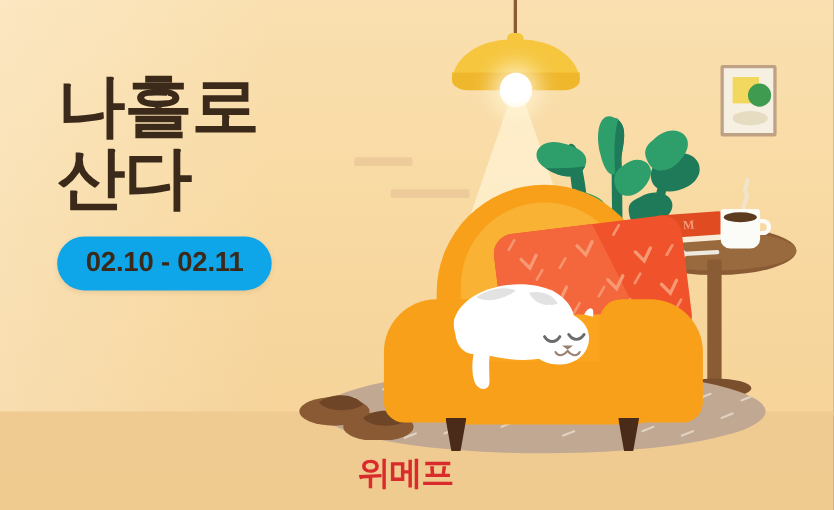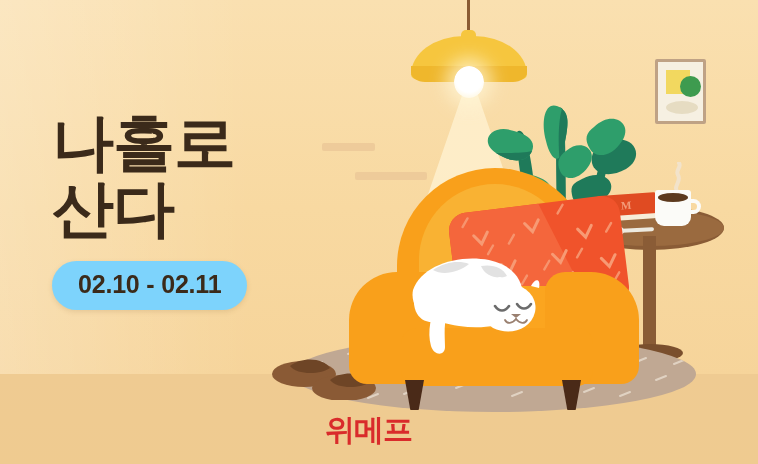--- a/index.html
+++ b/index.html
@@ -193,30 +193,30 @@
   
   .cat{ position:absolute; left:397px; top:250px; width:150px; height:110px; }
 
   
   .slippers{ position:absolute; left:272px; top:348px; width:110px; height:52px; }
 
   
   .copy{ position:absolute; left:52px; top:64px; width:280px; }
   .headline{
     font-size:62px; font-weight:700; color:#3B2A1A;
-    line-height:1.06; letter-spacing:-1px;margin-top:46px;
+    line-height:1.06; letter-spacing:-1px;
   }
   .subline{
     margin-top:22px;
     font-size:24px; font-weight:700; color:#4B3722;
     line-height:1.42; letter-spacing:-.5px;
   }
   .date-pill{
     margin-top:20px; display:inline-block;
-    background:#7dd3fc; color:#3B2A1A;
+    background:#0ea5e9; color:#3B2A1A;
     font-size:25px; font-weight:700; letter-spacing:-.2px;
     padding:9px 26px 11px; border-radius:30px;
     box-shadow:0 2px 5px rgba(150,110,60,.18);
   }
   .brand{
     position:absolute; left:325px; top:410px;
     font-size:30px; font-weight:700; color:#D92B2B;
     letter-spacing:-1px;
     text-align:center;
   }

